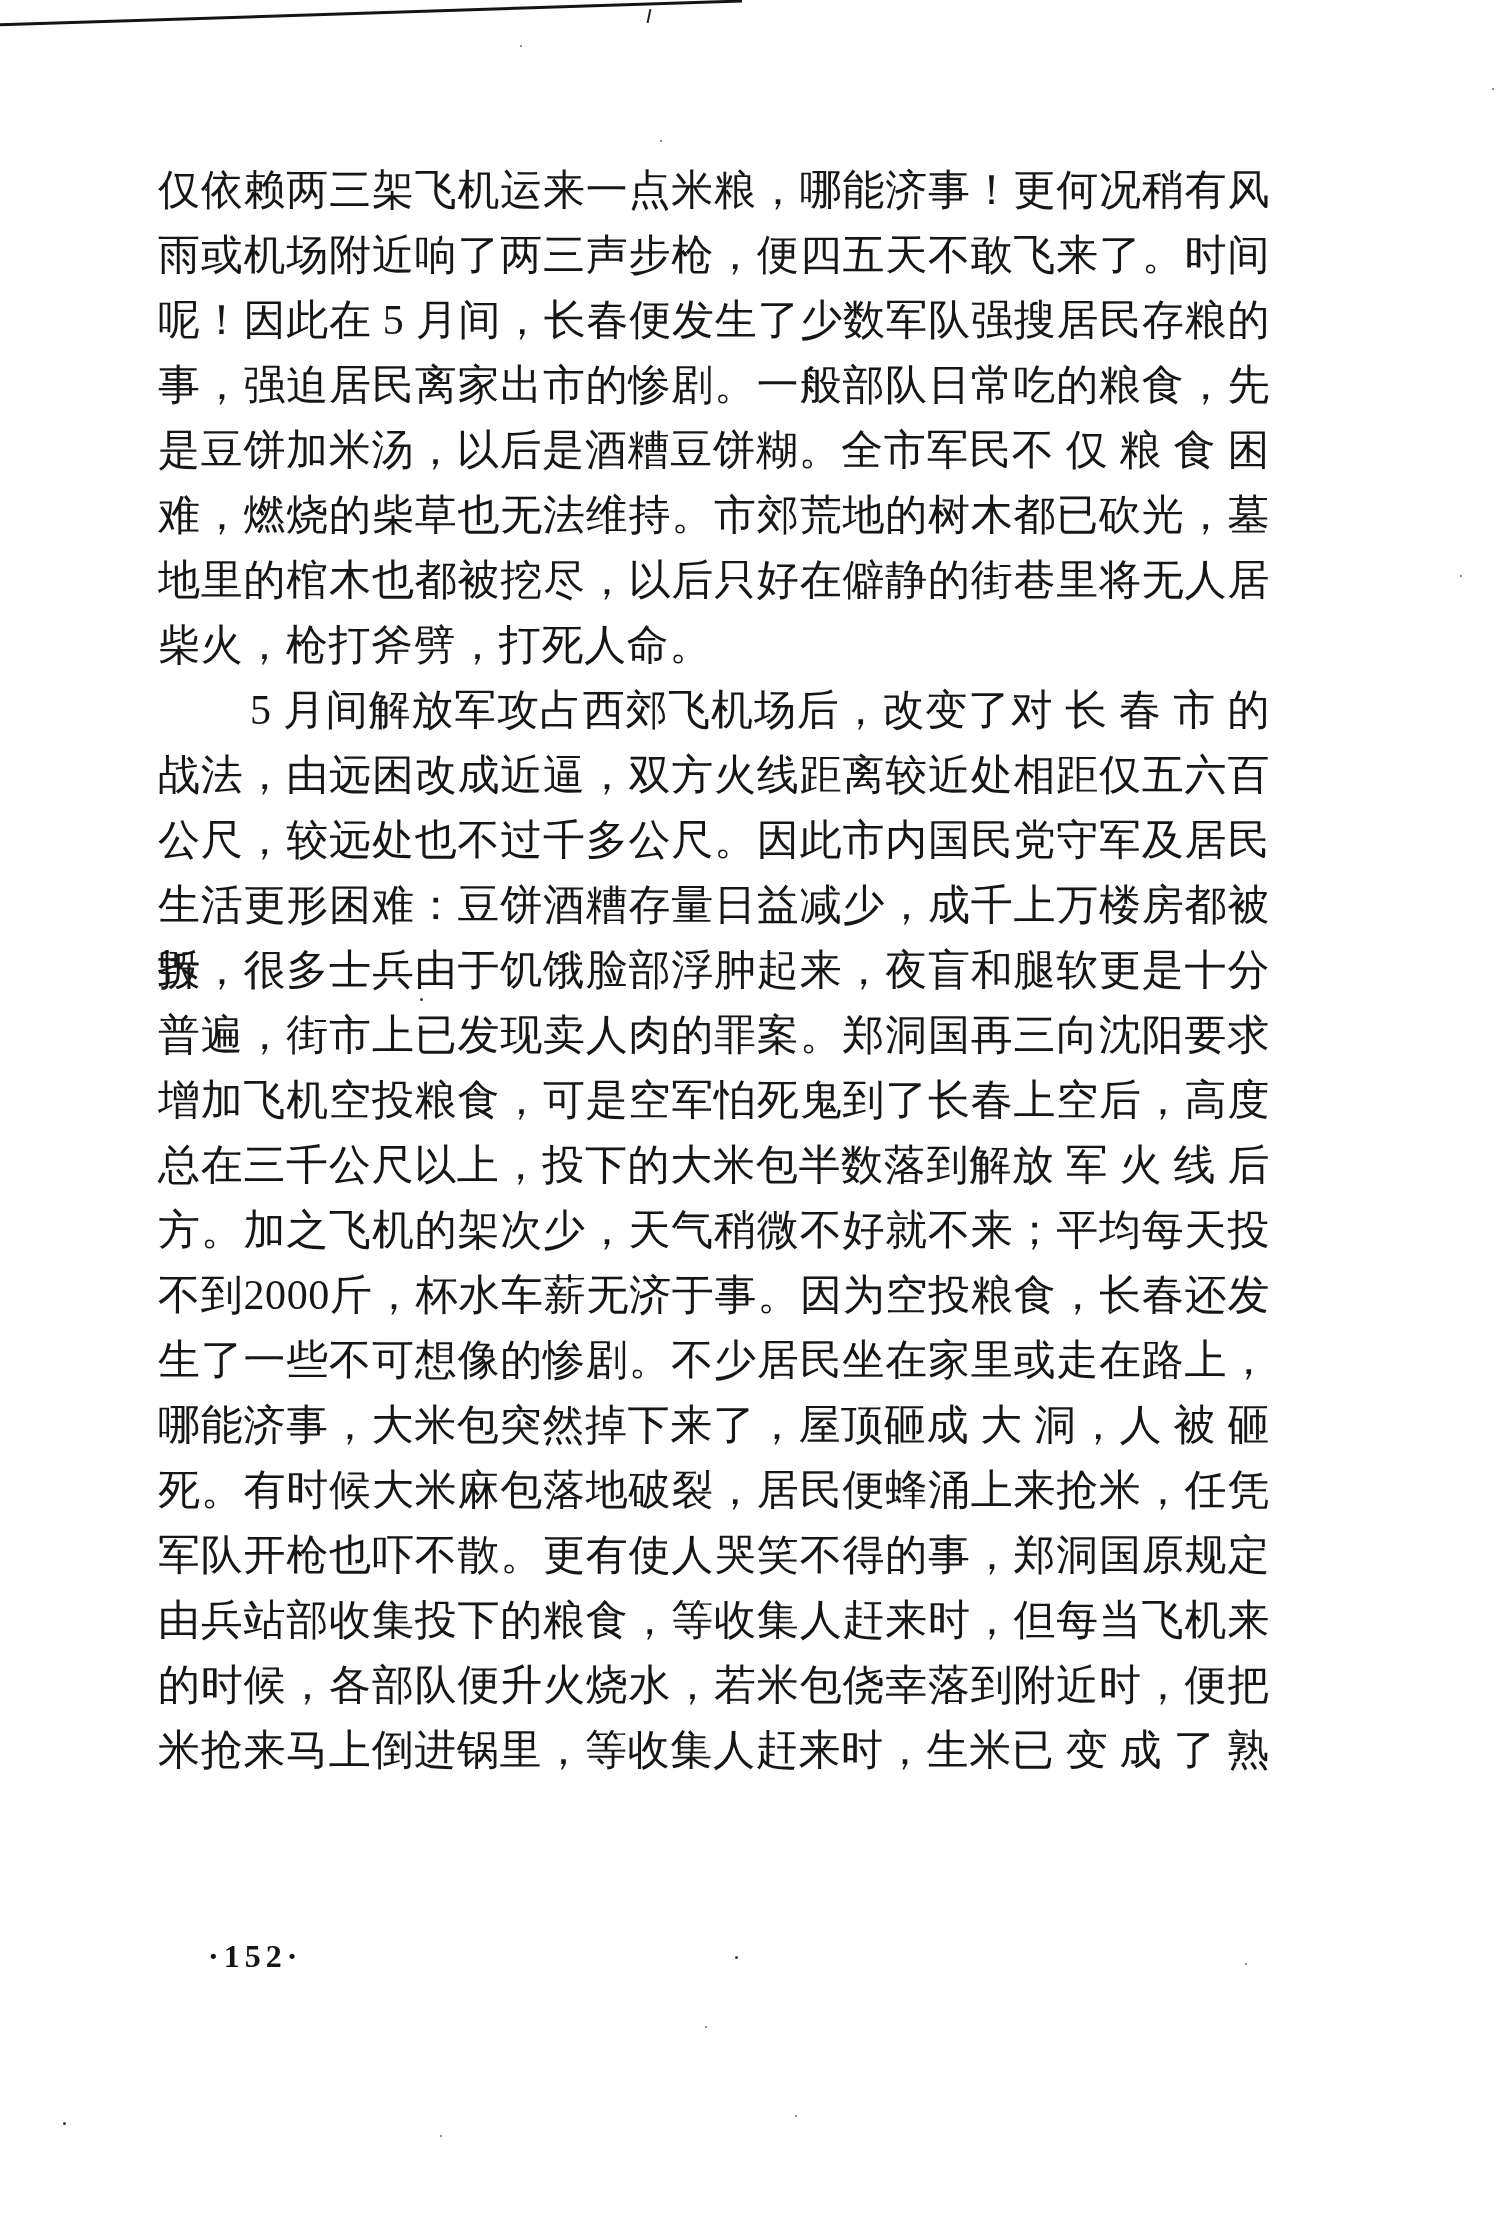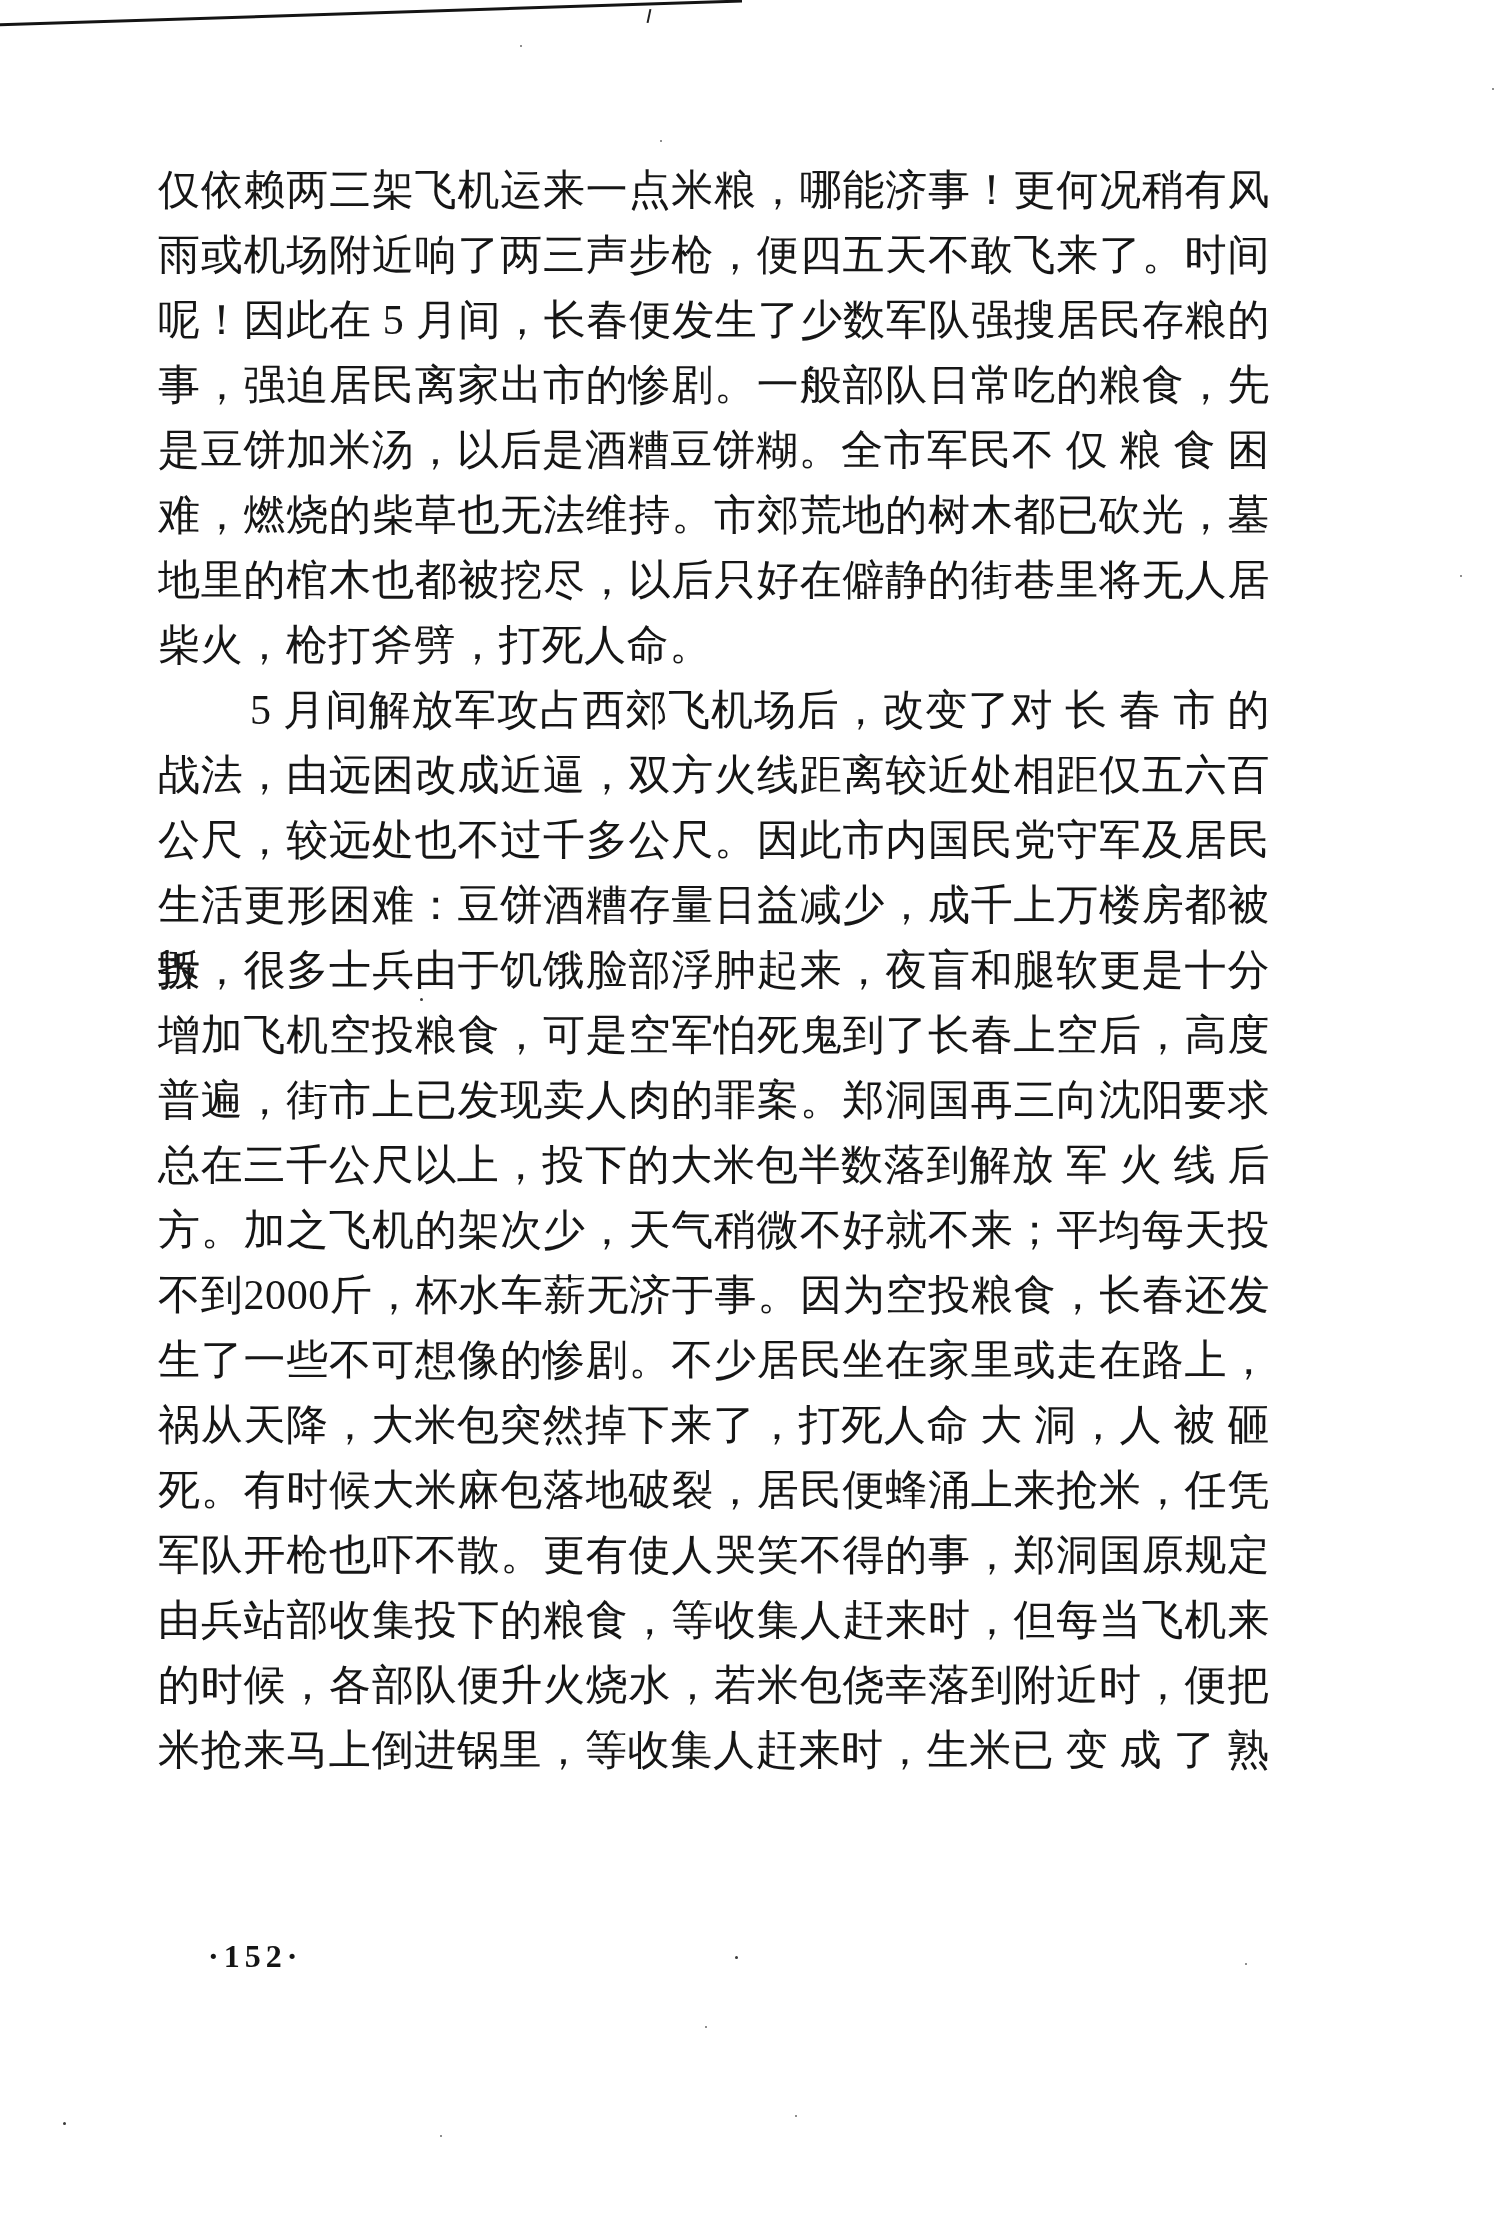--- a/index.html
+++ b/index.html
@@ -86,27 +86,27 @@
     <div class="line">事，强迫居民离家出市的惨剧。一般部队日常吃的粮食，先</div>
     <div class="line">是豆饼加米汤，以后是酒糟豆饼糊。全市军民不 仅 粮 食 困</div>
     <div class="line">难，燃烧的柴草也无法维持。市郊荒地的树木都已砍光，墓</div>
     <div class="line">地里的棺木也都被挖尽，以后只好在僻静的街巷里将无人居</div>
     <div class="line end">柴火，枪打斧劈，打死人命。</div>
     <div class="line indent">5 月间解放军攻占西郊飞机场后，改变了对 长 春 市 的</div>
     <div class="line">战法，由远困改成近逼，双方火线距离较近处相距仅五六百</div>
     <div class="line">公尺，较远处也不过千多公尺。因此市内国民党守军及居民</div>
     <div class="line">生活更形困难：豆饼酒糟存量日益减少，成千上万楼房都被拆</div>
     <div class="line">毁，很多士兵由于饥饿脸部浮肿起来，夜盲和腿软更是十分</div>
+    <div class="line">普遍，街市上已发现卖人肉的罪案。郑洞国再三向沈阳要求</div>
     <div class="line">增加飞机空投粮食，可是空军怕死鬼到了长春上空后，高度</div>
-    <div class="line">普遍，街市上已发现卖人肉的罪案。郑洞国再三向沈阳要求</div>
     <div class="line">总在三千公尺以上，投下的大米包半数落到解放 军 火 线 后</div>
     <div class="line">方。加之飞机的架次少，天气稍微不好就不来；平均每天投</div>
     <div class="line">不到2000斤，杯水车薪无济于事。因为空投粮食，长春还发</div>
     <div class="line">生了一些不可想像的惨剧。不少居民坐在家里或走在路上，</div>
-    <div class="line">祸从天降，大米包突然掉下来了，打死人命 大 洞，人 被 砸</div>
+    <div class="line">哪能济事，大米包突然掉下来了，屋顶砸成 大 洞，人 被 砸</div>
     <div class="line">死。有时候大米麻包落地破裂，居民便蜂涌上来抢米，任凭</div>
     <div class="line">军队开枪也吓不散。更有使人哭笑不得的事，郑洞国原规定</div>
     <div class="line">由兵站部收集投下的粮食，等收集人赶来时，但每当飞机来</div>
     <div class="line">的时候，各部队便升火烧水，若米包侥幸落到附近时，便把</div>
     <div class="line">米抢来马上倒进锅里，等收集人赶来时，生米已 变 成 了 熟</div>
   </div>
 
   <div class="pagenum">·152·</div>
 
   <div class="speck s1" style="left:520px; top:45px;"></div>

